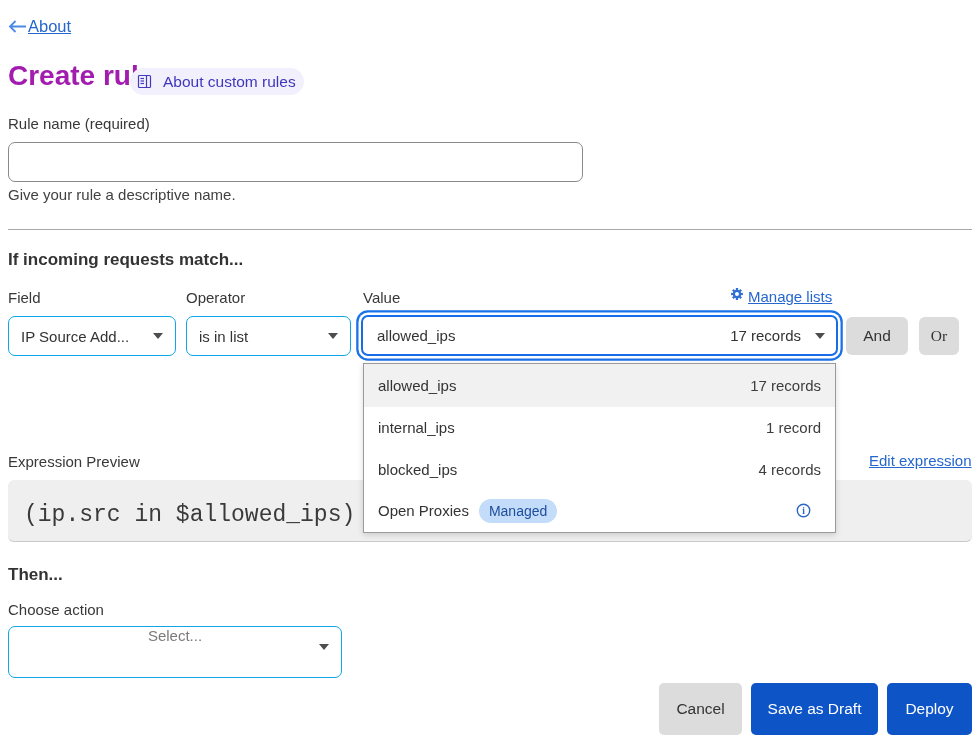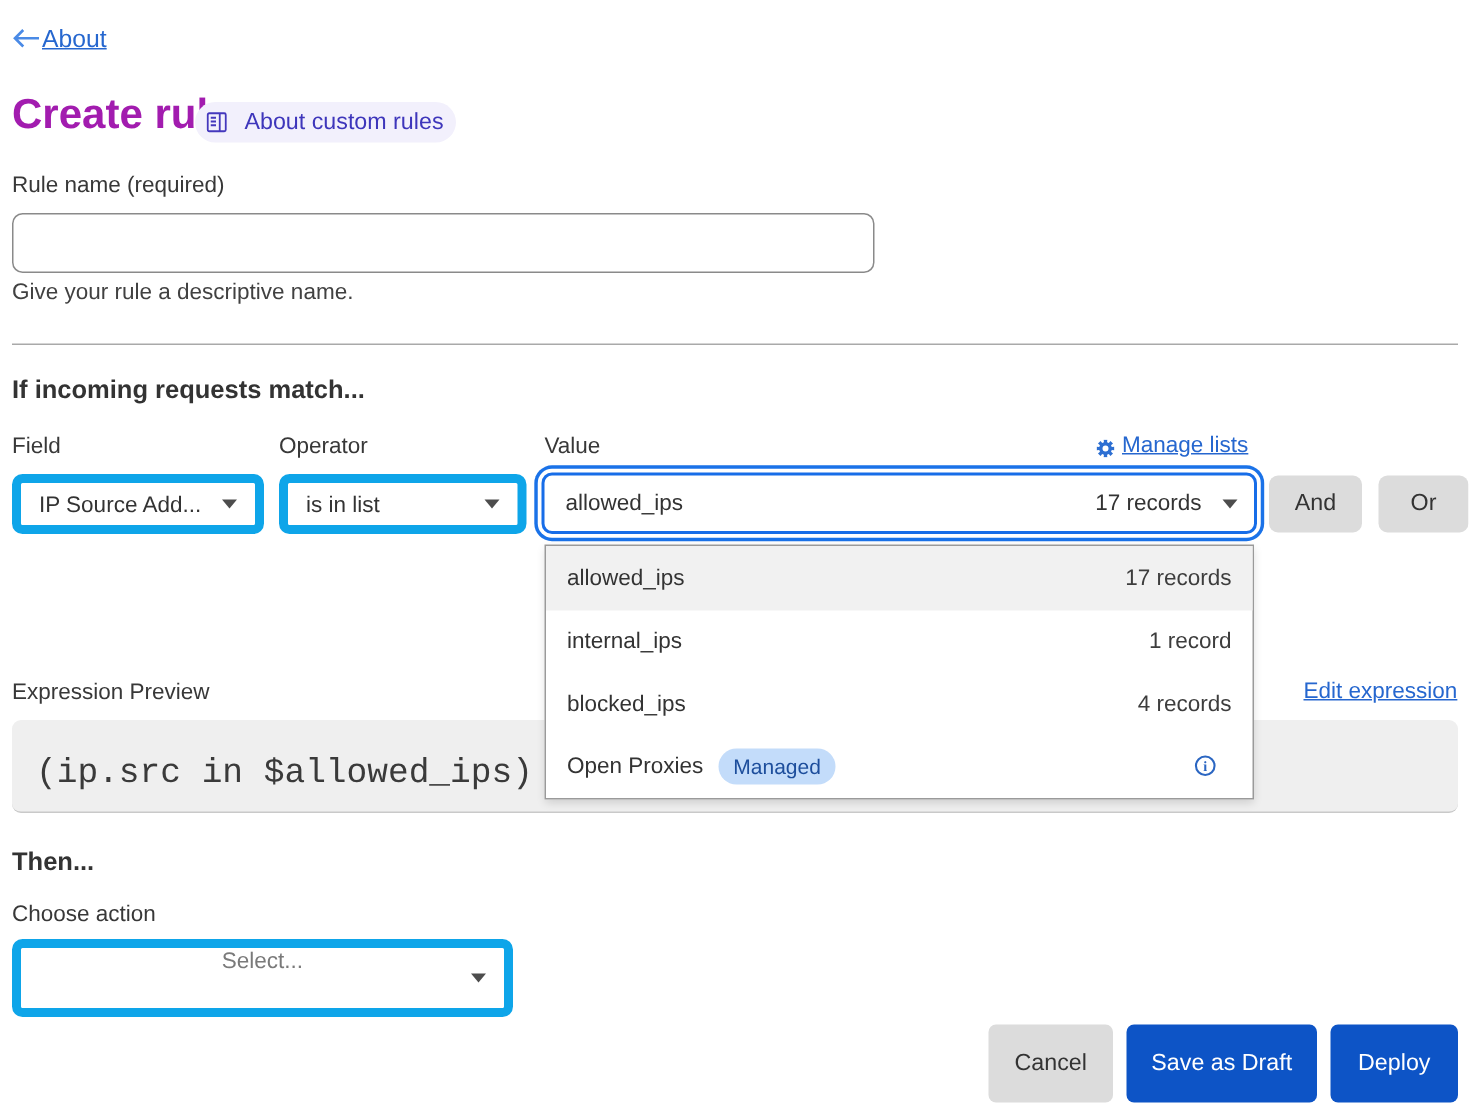--- a/index.html
+++ b/index.html
@@ -16,34 +16,34 @@
           display: flex; align-items: center; padding: 0 8px 0 7px; color: #3e36bb; font-size: 15.5px; }
   .pill svg { margin-right: 11px; }
   
   .lbl { color: #383838; font-size: 15px; }
   .rulename { left: 8px; top: 115px; }
   input.txt { left: 8px; top: 142px; width: 575px; height: 40px; border: 1px solid #8a8a8a; border-radius: 7px; background:#fff; }
   .helper { left: 8px; top: 186px; color: #414141; }
   .h2 { left: 8px; top: 250px; font-size: 17px; font-weight: 700; color: #333; }
   
   .lf { top: 289px; }
-  .managelists { top: 288px; left: 731px; width: 105px; font-size: 15px; display:flex; align-items:flex-end;}
+  .managelists { top: 288px; left: 731px; width: 105px; font-size: 15px; display:flex; align-items:flex-start;}
   
-  .sel { top: 316px; height: 40px; border: 6px solid #0ea5e9; border-radius: 7px; background: #fff;
+  .sel { top: 316px; height: 40px; border: 1px solid #0ea5e9; border-radius: 7px; background: #fff;
          display: flex; align-items: center; padding: 0 12px; color: #333; font-size: 15px; }
   .caret { width: 0; height: 0; border-left: 5.5px solid transparent; border-right: 5.5px solid transparent;
            border-top: 6.5px solid #4d4d4d; margin-left: auto; }
   .sel-field { left: 8px; width: 168px; }
   .sel-op   { left: 186px; width: 165px; }
   .sel-val  { left: 361px; top: 315px; width: 477px; height: 41px; border: 2px solid #176de8; border-radius: 7px;
               box-shadow: 0 0 0 2.5px #fff, 0 0 0 4.8px #1a72e8; padding: 0 11px 0 14px; }
   .btn-gray { top: 317px; height: 38px; background: #dcdcdc; border-radius: 6px; color: #333;
               display: flex; align-items: center; justify-content: center; font-size: 15.5px; }
   .btn-and { left: 846px; width: 62px; }
-  .btn-or  { left: 919px; width: 60px; }
+  .btn-or  { left: 919px; width: 40px; font-family: Liberation Serif, serif; }
   
   .menu { left: 363px; top: 363px; width: 473px; background: #fff; border: 1px solid #9a9a9a; z-index: 10;
           box-shadow: 0 2px 6px rgba(0,0,0,0.15); }
   .mi { height: 41.5px; display: flex; align-items: center; padding: 0 14px; font-size: 15px; color: #333; }
   .mi.hov { background: #f1f1f1; height: 43px; }
   .mi .rt { margin-left: auto; color: #3d3d3d; }
   .badge { background: #c3dcfa; color: #1d4e9c; border-radius: 12px; font-size: 14px; padding: 3.5px 10px 4px; margin-left: 10px; }
   
   .explbl { left: 8px; top: 453px; }
   .editexp { top: 452px; left: 869px; font-size: 15px; }

